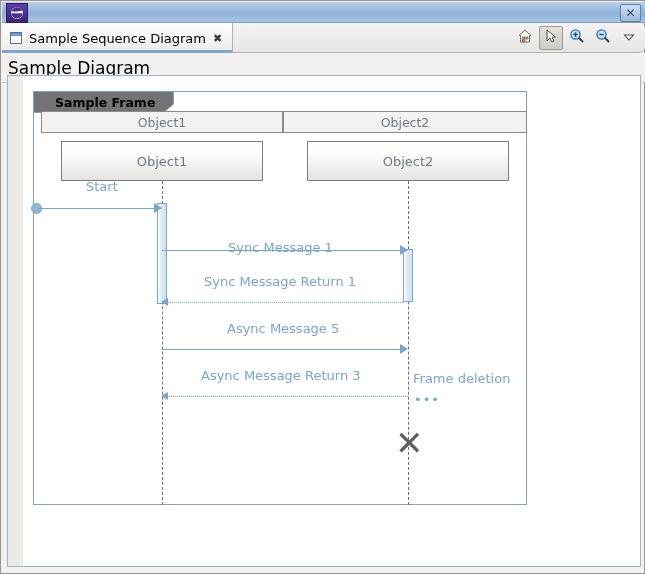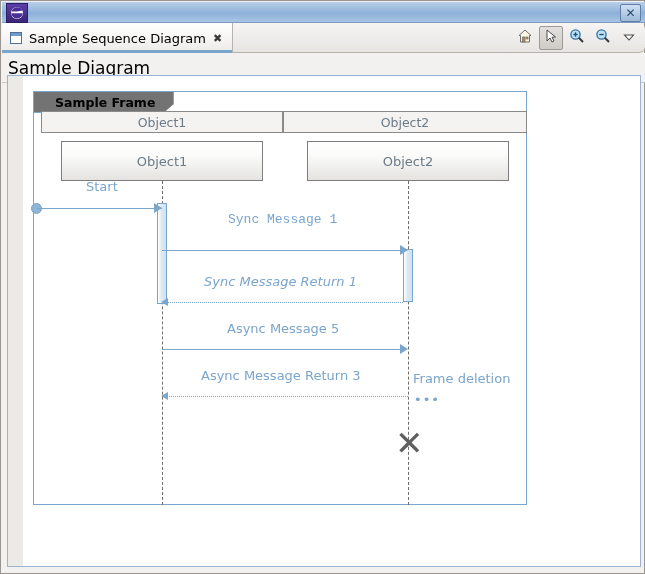--- a/index.html
+++ b/index.html
@@ -264,25 +264,25 @@
       <div class="activation" style="left:132px;top:127px;height:101px;"></div>
       <div class="activation" style="left:378px;top:173px;height:53px;"></div>
 
       <div class="startdot" style="left:6px;top:127px;"></div>
       <div class="msgline" style="left:12px;top:132px;width:125px;"></div>
       <div class="arrowR" style="left:129px;top:127px;"></div>
       <div class="msglabel" style="left:53px;top:103px;margin-left:8px;">Start</div>
 
       <div class="msgline" style="left:137px;top:174px;width:241px;"></div>
       <div class="arrowR" style="left:375px;top:169px;"></div>
-      <div class="msglabel" style="left:203px;top:136px;font-family:Liberation Mono, monospace;">Sync Message 1</div>
+      <div class="msglabel" style="left:203px;top:164px;">Sync Message 1</div>
 
       <div class="msgline dotted" style="left:142px;top:226px;width:236px;"></div>
       <div class="arrowL" style="left:136px;top:222px;"></div>
-      <div class="msglabel" style="left:179px;top:198px;font-style:italic;">Sync Message Return 1</div>
+      <div class="msglabel" style="left:179px;top:198px;">Sync Message Return 1</div>
 
       <div class="msgline" style="left:137px;top:273px;width:241px;"></div>
       <div class="arrowR" style="left:375px;top:268px;"></div>
       <div class="msglabel" style="left:202px;top:245px;">Async Message 5</div>
 
       <div class="msgline dotted" style="left:142px;top:320px;width:241px;"></div>
       <div class="arrowL" style="left:136px;top:316px;"></div>
       <div class="msglabel" style="left:176px;top:292px;">Async Message Return 3</div>
 
       <div class="msglabel" style="left:388px;top:295px;">Frame deletion</div>

